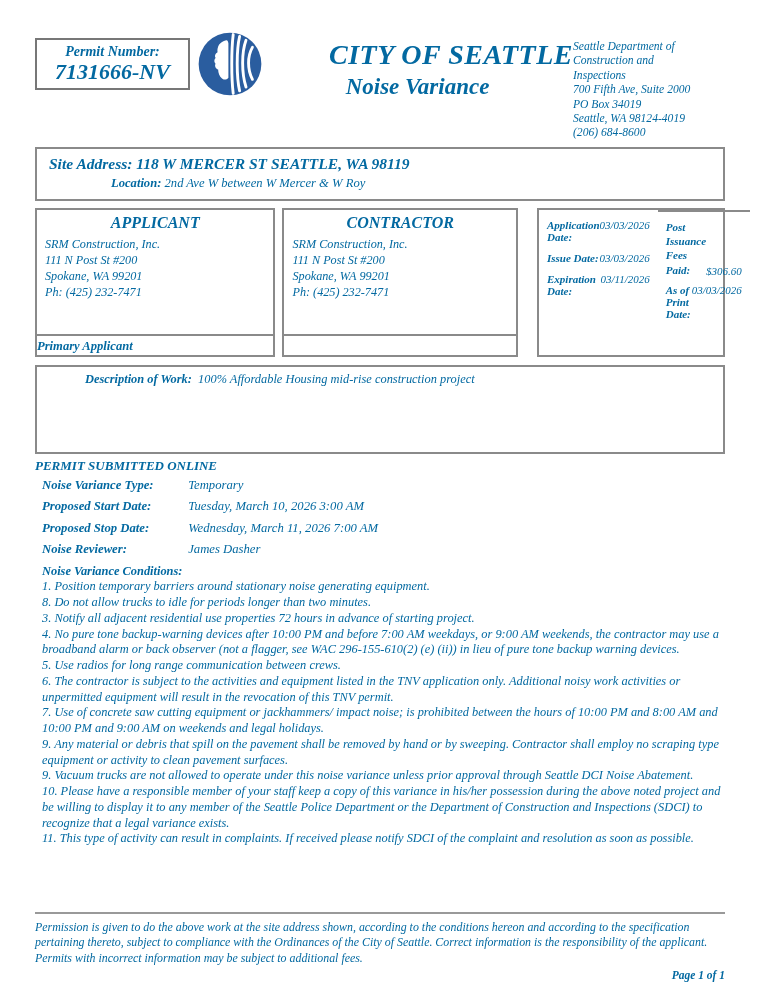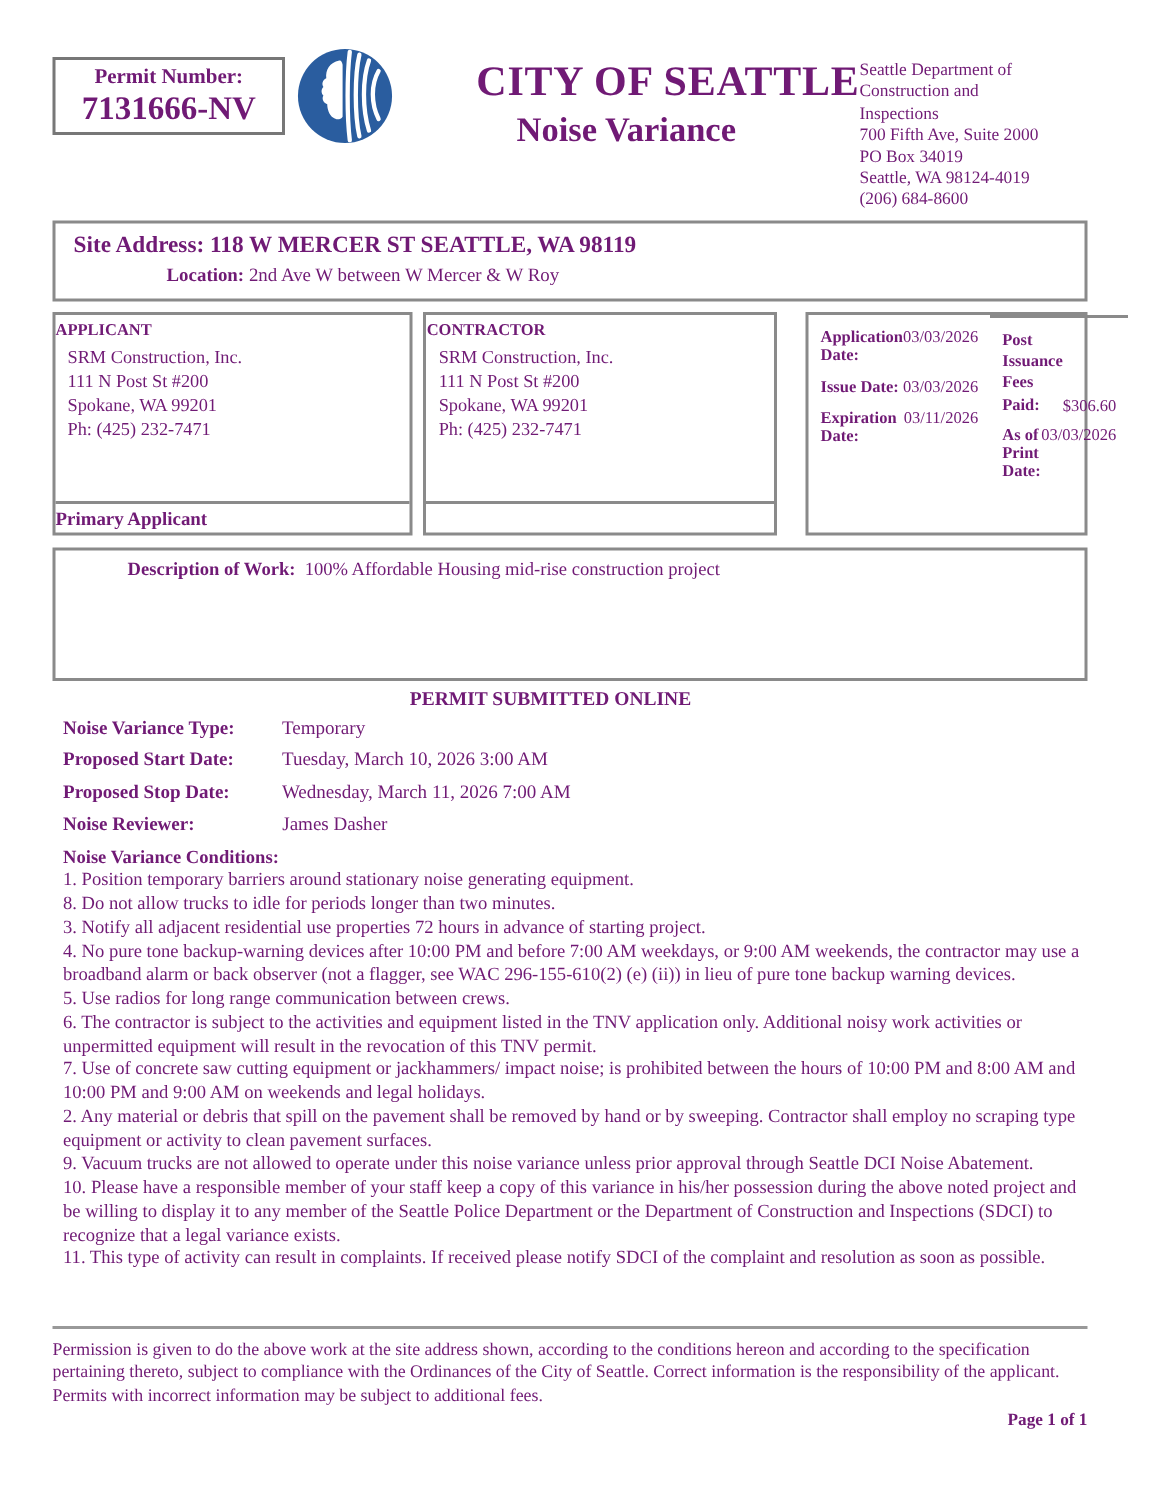--- a/index.html
+++ b/index.html
@@ -1,24 +1,25 @@
 <!DOCTYPE html>
 <html><head>
 <meta charset="utf-8">
 <style>
   * { margin: 0; padding: 0; box-sizing: border-box; }
   html, body { background: #ffffff; }
   .page {
     width: 768px; height: 994px;
     position: relative;
     background: #ffffff;
-    color: #701a75;
+    color: #0369a1;
     font-family: "Liberation Serif", "DejaVu Serif", serif;
     padding: 38px 43px 0 35px;
     overflow: hidden;
+    font-style: italic;
   }
   .b { font-weight: bold; }
 
   
   .header { display: flex; align-items: flex-start; }
   .permit-box {
     width: 155px; min-height: 50px;
     border: 2px solid #777;
     text-align: center;
     padding: 4px 4px 5px;
@@ -36,53 +37,53 @@
   .site-box { margin-top: 6px; border: 2px solid #8a8a8a; padding: 6px 10px 8px 12px; }
   .site-line1 { font-weight: bold; font-size: 15.5px; }
   .site-line2 { font-size: 12.6px; margin-left: 62px; margin-top: 3px; }
   .site-line2 .b { font-size: 12.6px; }
 
   
   .boxes-row { margin-top: 7px; display: flex; gap: 7px; height: 149px; }
   .party-box { border: 2px solid #8a8a8a; display: flex; flex-direction: column; }
   .party-box.applicant { width: 247px; }
   .party-box.contractor { width: 242px; }
-  .party-header { font-weight: bold; font-size: 11px; text-align: left; padding-top: 4px; }
+  .party-header { font-weight: bold; font-size: 16px; text-align: center; padding-top: 4px; }
   .party-lines { flex: 1; padding: 4px 8px; font-size: 12.2px; line-height: 1.32; }
   .party-footer {
     border-top: 2px solid #8a8a8a;
     height: 21px; line-height: 20px;
     font-weight: bold; font-size: 12.6px;
   }
   .dates-box { width: 188px; border: 2px solid #8a8a8a; display: flex; flex-direction: row; font-size: 11px; margin-left: 12px; }
   .dates-top { padding: 9px 8px 2px; }
   .date-row { display: flex; justify-content: space-between; margin-bottom: 9px; }
   .date-row .lbl { font-weight: bold; }
   .dates-fees { border-top: 2px solid #8a8a8a; flex: 1; padding: 8px 8px 4px; }
   .fees-row { display: flex; justify-content: space-between; align-items: flex-end; }
   .fees-label { font-weight: bold; line-height: 1.3; }
   .asof-row { display: flex; justify-content: space-between; margin-top: 7px; }
   .asof-row .lbl { font-weight: bold; }
 
   
   .desc-box { margin-top: 8px; border: 2px solid #8a8a8a; height: 89px; padding: 5px 8px; font-size: 12.4px; }
   .desc-box .b { margin-right: 3px; margin-left: 40px; }
-  .submitted { text-align: center; font-weight: bold; font-size: 13px; margin: 4px 26px 4px 0; }
+  .submitted { text-align: left; font-weight: bold; font-size: 13px; margin: 4px 26px 4px 0; }
 
   
   .details { margin-top: 4px; padding-left: 7px; }
   .detail-row { font-size: 12.7px; margin-bottom: 6.5px; }
   .detail-label { display: inline-block; width: 143px; font-weight: bold; }
 
   
   .conditions { margin-top: 6px; padding-left: 7px; font-size: 12.4px; line-height: 1.27; }
   .conditions-heading { font-weight: bold; }
 
   
-  .footer { position: absolute; top: 884px; left: 35px; right: 43px; }
+  .footer { position: absolute; top: 912px; left: 35px; right: 43px; }
   .footer-rule { border: none; border-top: 2px solid #999; margin-bottom: 6px; }
   .legal { font-size: 11.9px; line-height: 1.3; }
   .posting { text-align: center; font-weight: bold; font-size: 17px; margin-top: 8px; letter-spacing: 0.2px; }
   .page-num { text-align: right; font-weight: bold; font-size: 11.5px; margin-top: 3px; }
 </style>
 </head>
 <body>
 
 <div class="page">
 
@@ -211,21 +212,21 @@
   <div class="conditions">
     <div class="conditions-heading">Noise Variance Conditions:</div>
     <div>
         <div class="condition">1. Position temporary barriers around stationary noise generating equipment.</div>
         <div class="condition">8. Do not allow trucks to idle for periods longer than two minutes.</div>
         <div class="condition">3. Notify all adjacent residential use properties 72 hours in advance of starting project.</div>
         <div class="condition">4. No pure tone backup-warning devices after 10:00 PM and before 7:00 AM weekdays, or 9:00 AM weekends, the contractor may use a broadband alarm or back observer (not a flagger, see WAC 296-155-610(2) (e) (ii)) in lieu of pure tone backup warning devices.</div>
         <div class="condition">5. Use radios for long range communication between crews.</div>
         <div class="condition">6. The contractor is subject to the activities and equipment listed in the TNV application only. Additional noisy work activities or unpermitted equipment will result in the revocation of this TNV permit.</div>
         <div class="condition">7. Use of concrete saw cutting equipment or jackhammers/ impact noise; is prohibited between the hours of 10:00 PM and 8:00 AM and 10:00 PM and 9:00 AM on weekends and legal holidays.</div>
-        <div class="condition">2. Any material or debris that spill on the pavement shall be removed by hand or by sweeping. Contractor shall employ no scraping type equipment or activity to clean pavement surfaces.</div>
+        <div class="condition">9. Any material or debris that spill on the pavement shall be removed by hand or by sweeping. Contractor shall employ no scraping type equipment or activity to clean pavement surfaces.</div>
         <div class="condition">9. Vacuum trucks are not allowed to operate under this noise variance unless prior approval through Seattle DCI Noise Abatement.</div>
         <div class="condition">10. Please have a responsible member of your staff keep a copy of this variance in his/her possession during the above noted project and be willing to display it to any member of the Seattle Police Department or the Department of Construction and Inspections (SDCI) to recognize that a legal variance exists.</div>
         <div class="condition">11. This type of activity can result in complaints. If received please notify SDCI of the complaint and resolution as soon as possible.</div>
       </div>
   </div>
 
   <div class="footer">
     <hr class="footer-rule">
     <div class="legal">Permission is given to do the above work at the site address shown, according to the conditions hereon and according to the specification pertaining thereto, subject to compliance with the Ordinances of the City of Seattle.  Correct information is the responsibility of the applicant.  Permits with incorrect information may be subject to additional fees.</div>
     <div class="page-num">Page 1 of 1</div>

